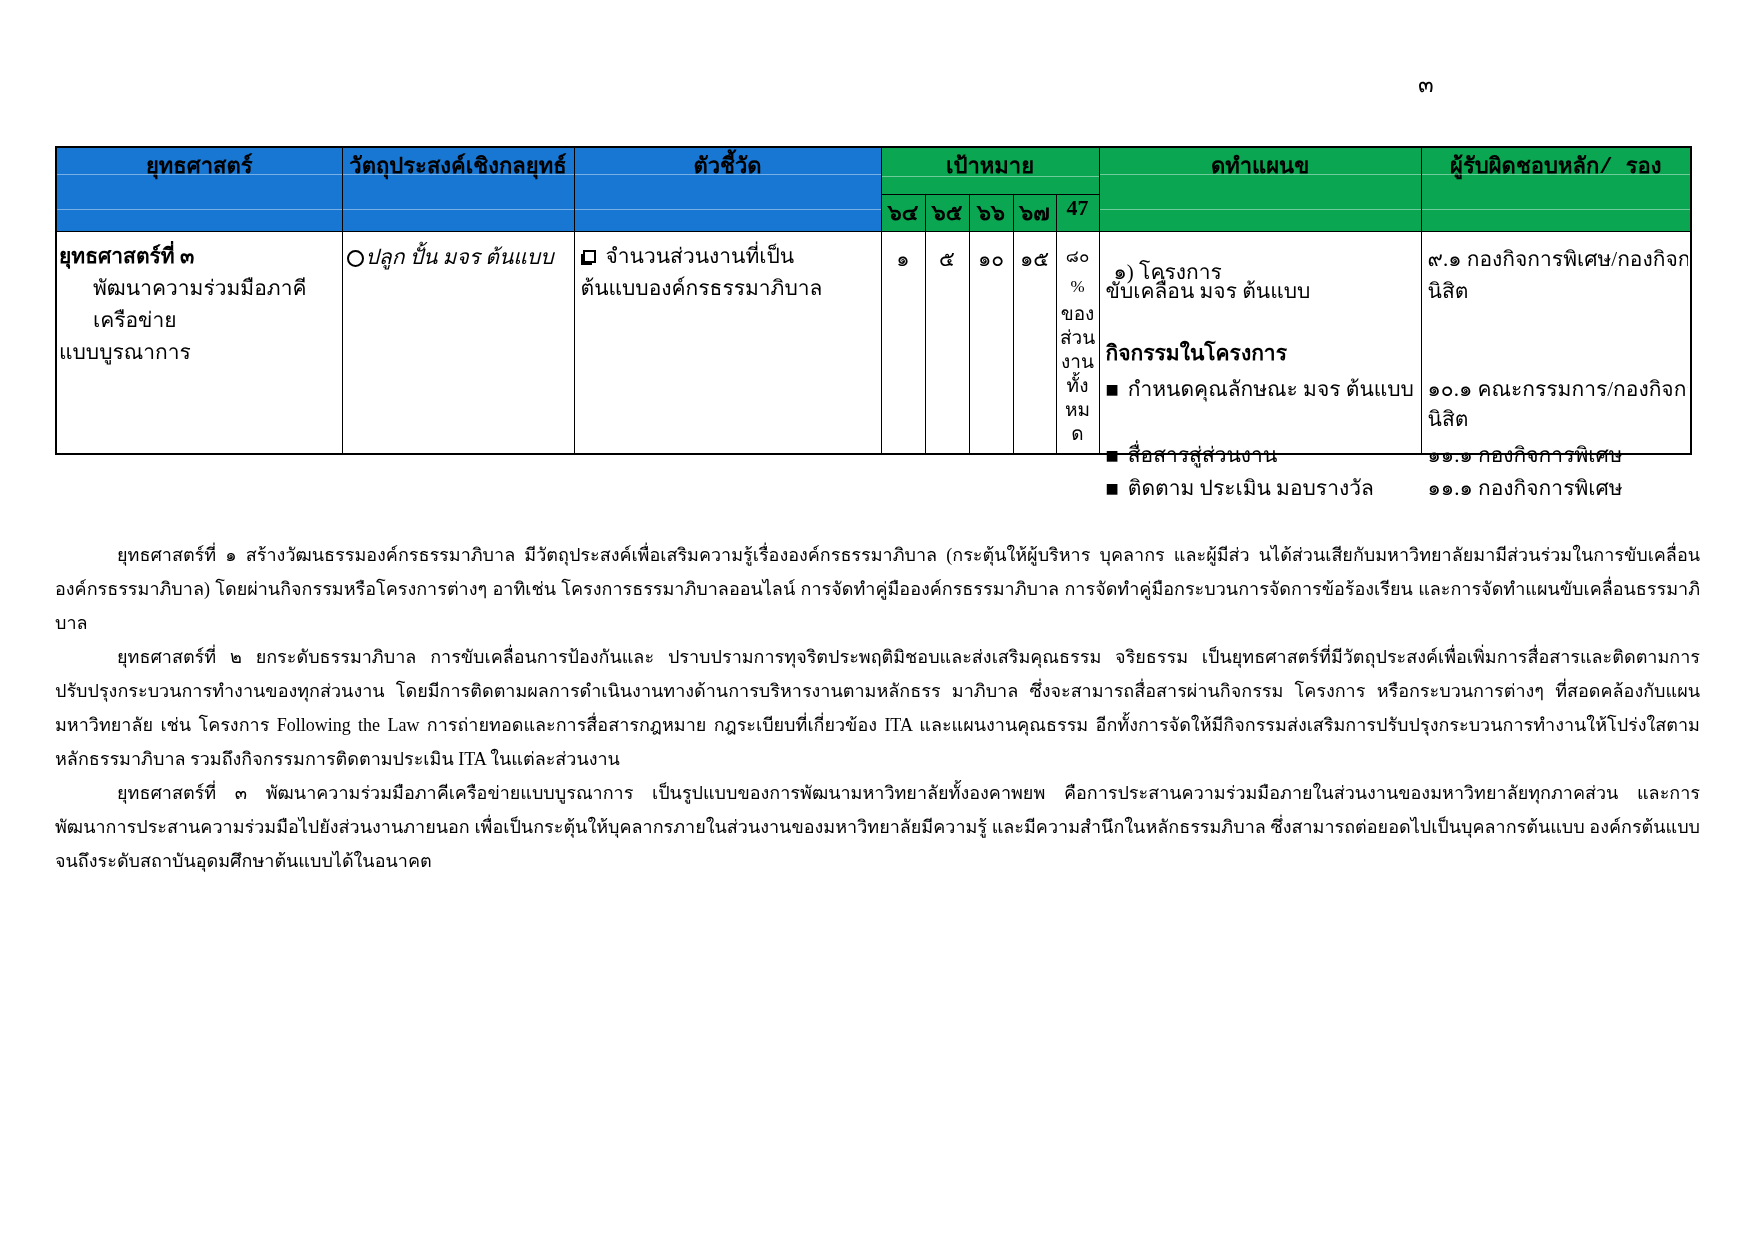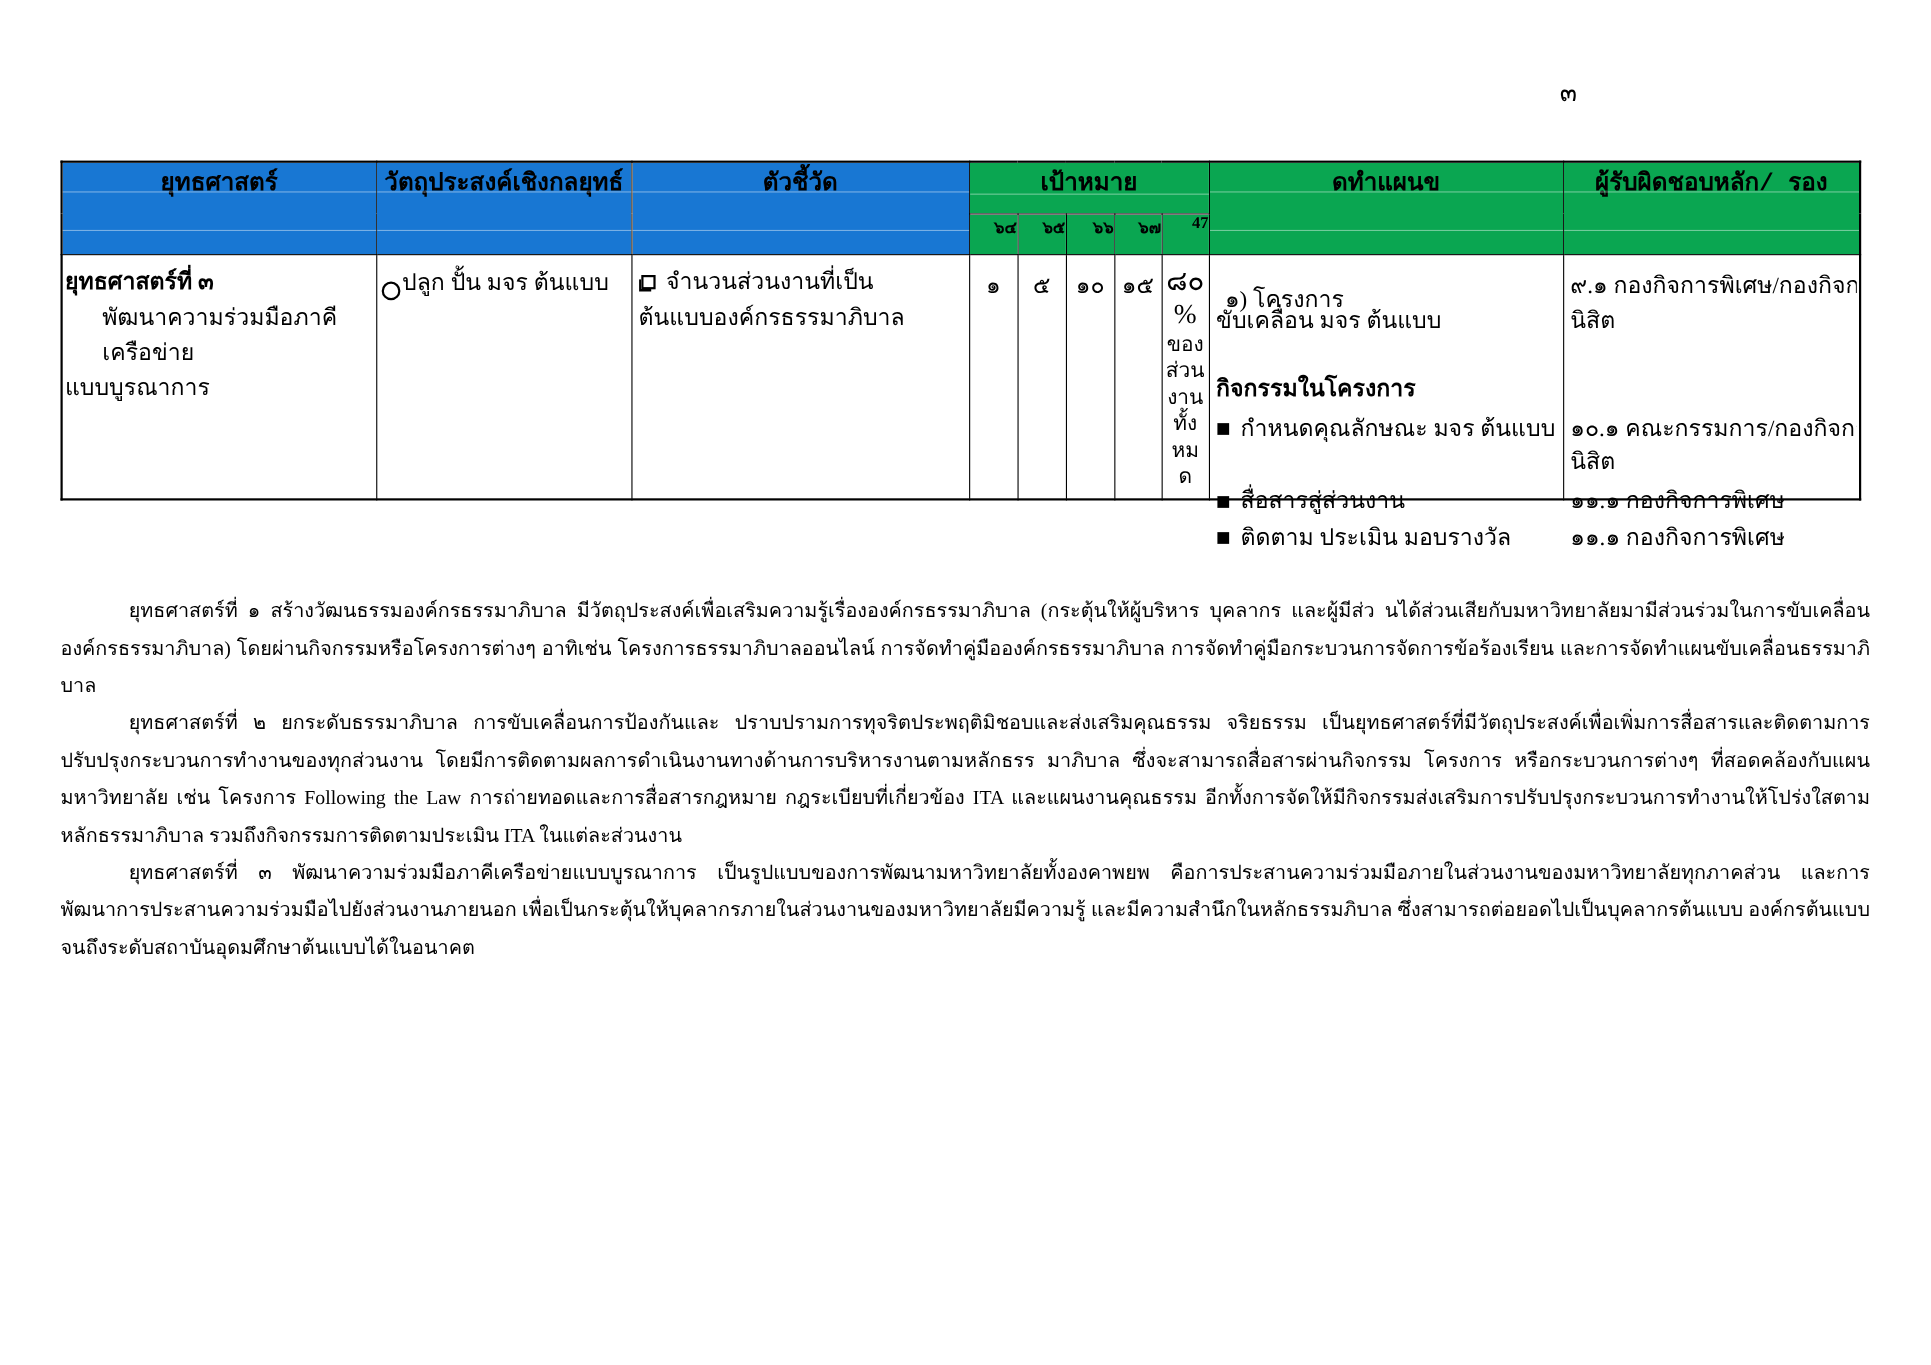--- a/index.html
+++ b/index.html
@@ -28,45 +28,45 @@
   th.htall::before,th.htall::after{
     content:"";position:absolute;left:0;right:0;height:1px;background:rgba(255,255,255,.42);
   }
   th.htall::before{top:31%;}
   th.htall::after{top:74%;}
   th.hshort::before{
     content:"";position:absolute;left:0;right:0;height:1px;background:rgba(255,255,255,.42);top:62%;
   }
   tr.hrow1{height:47px;font-family:Liberation Mono, monospace;}
   tr.hrow2{height:37px;}
-  tr.hrow2 th{font-size:15px;text-align:right;}
+  tr.hrow2 th{font-size:22px;}
   tr.brow{height:223px;}
   td{font-size:21px;}
   
   td.c-strategy{padding:8px 2px 0 2px;line-height:32px;}
   .strategy-title{font-weight:bold;}
   .strategy-l2{padding-left:34px;}
   
   td.c-objective{padding:8px 2px 0 4px;}
-  .obj-line{display:flex;align-items:flex-end;}
+  .obj-line{display:flex;align-items:center;font-style:italic;}
   .circle-bullet{
     display:inline-block;width:17px;height:17px;border:2.5px solid #000;border-radius:50%;
     margin:4px 2px 0 0;flex:0 0 auto;
   }
   
   td.c-indicator{padding:8px 2px 13px 6px;line-height:32px;}
   .checkbox-bullet{
     display:inline-block;width:13px;height:13px;border:2px solid #000;
     box-shadow:-3px 3px 0 -1px #000;margin:0 10px 0 2px;
   }
   
   td.c-target{text-align:center;padding-top:10px;}
   
   td.c-target68{text-align:center;padding-top:10px;}
-  .t68-big{line-height:30px;font-size:25px;}
+  .t68-big{line-height:30px;font-size:17px;}
   .t68-small{line-height:24px;font-size:19px;}
   
   td.c-project,td.c-resp{position:relative;}
   .absline{position:absolute;left:6px;right:2px;white-space:nowrap;overflow:hidden;}
   .bold{font-weight:bold;}
   .sq-bullet{font-family:"DejaVu Sans",sans-serif;font-size:14px;margin-right:9px;vertical-align:2px;}
   .p-l1{top:10px;left:14px;margin-top:13px;}
   .p-l2{top:42px;}
   .p-hdr{top:104px;}
   .p-a1{top:140px;}

